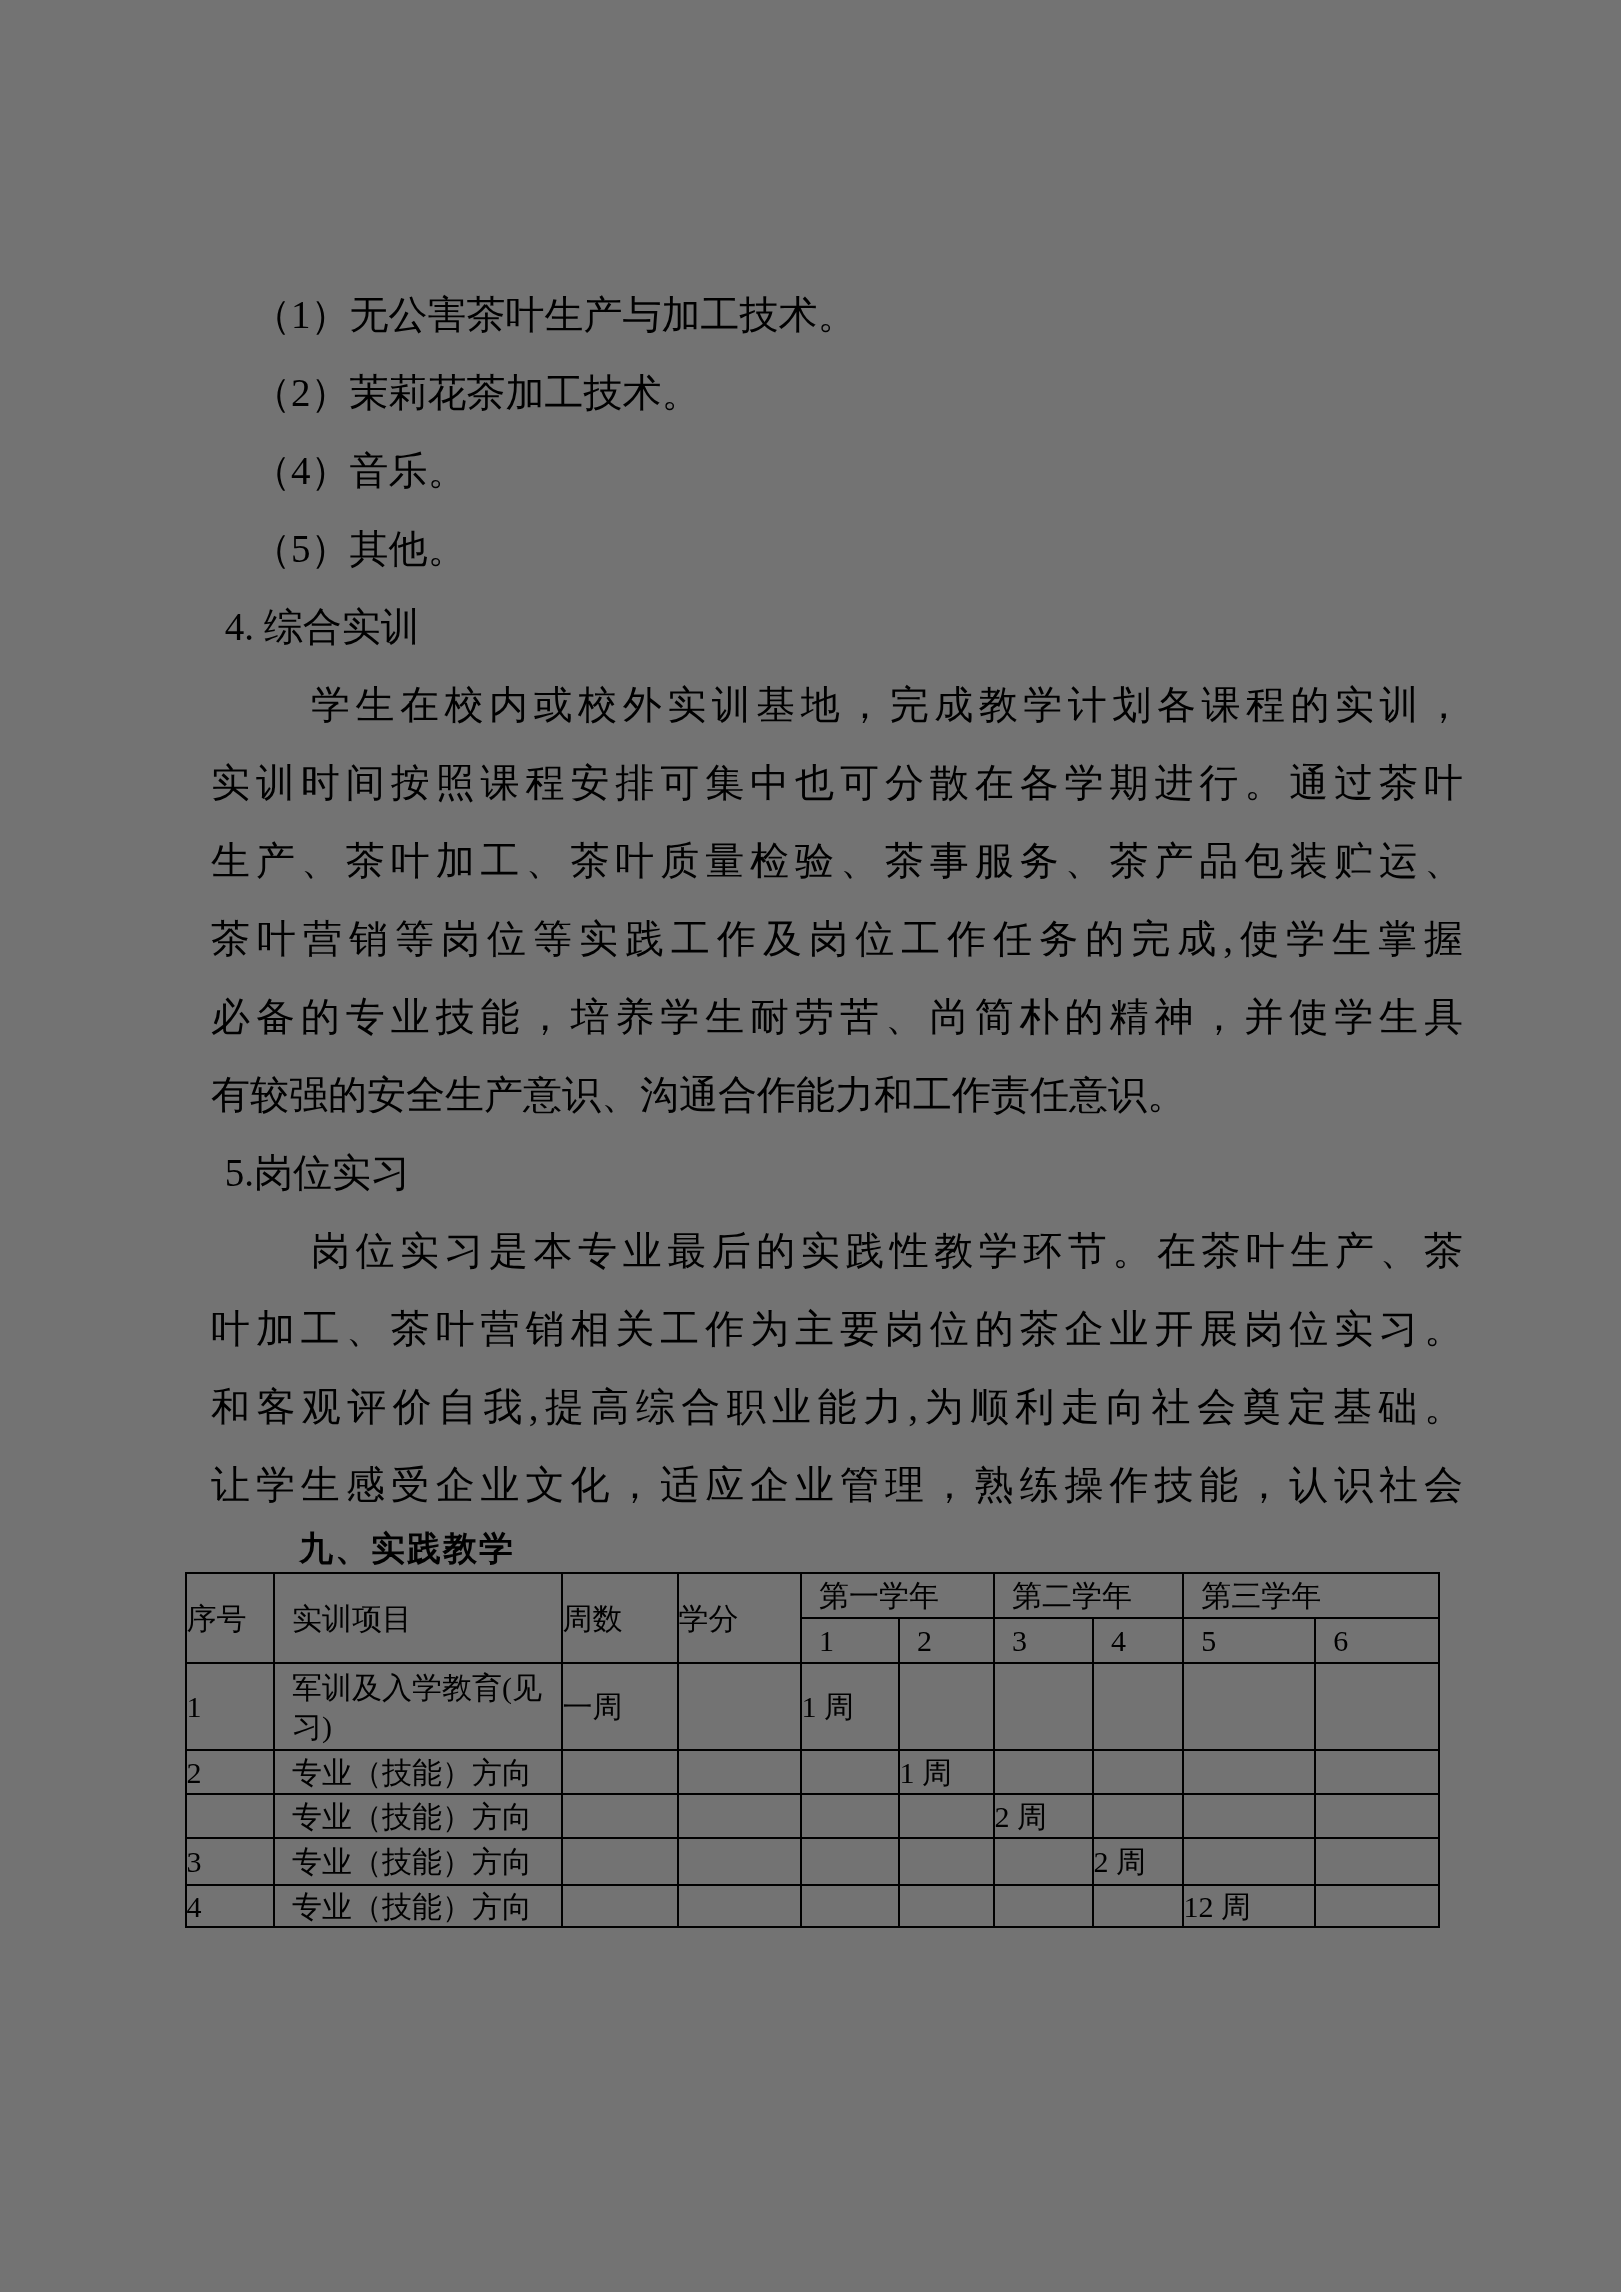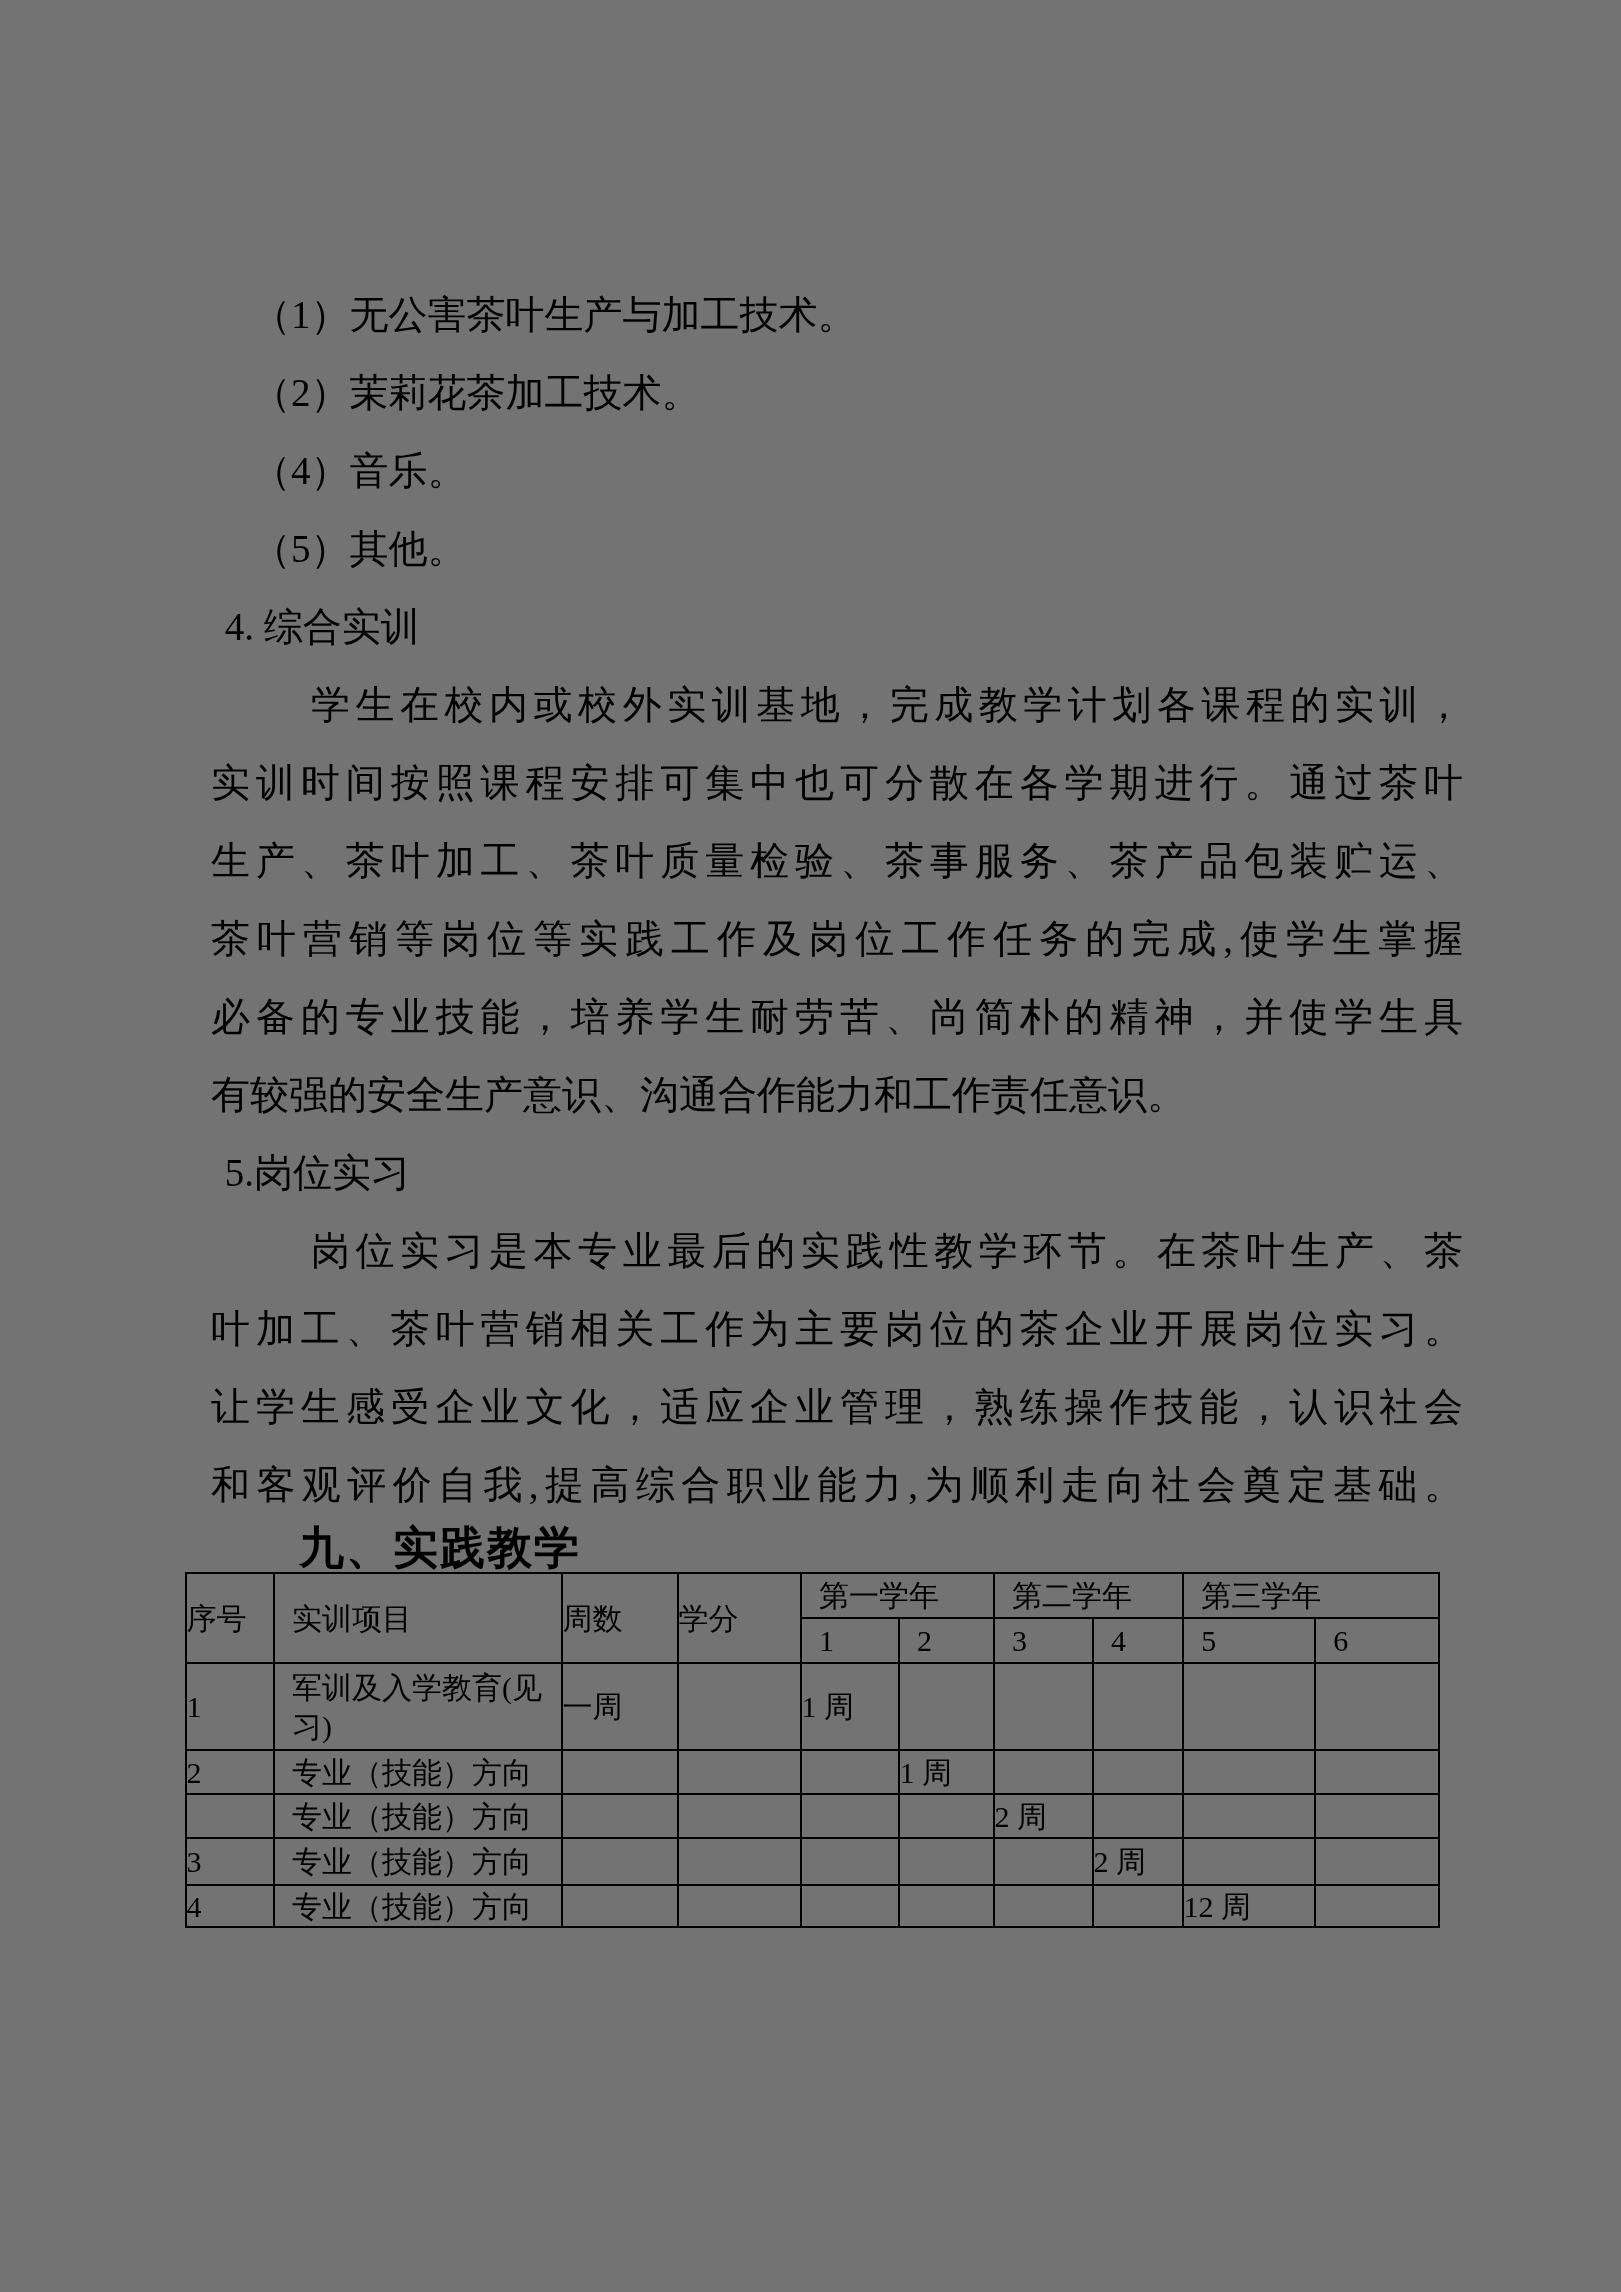--- a/index.html
+++ b/index.html
@@ -40,21 +40,21 @@
   }
   .item {
     padding-left: 41px;
   }
   .h-num {
     padding-left: 13.7px;
   }
   .h9 {
     height: 48px;
     line-height: 48px;
-    font-size: 45px;
+    font-size: 34px;
     font-weight: bold;
     font-family: "Liberation Sans", "DejaVu Sans", sans-serif;
     padding-left: 88px;
     letter-spacing: 2px;
   }
   table.practice {
     margin-left: -26.5px;
     width: 1254px;
     border-collapse: collapse;
     table-layout: fixed;
@@ -94,22 +94,22 @@
     <div class="line para stretch first">学生在校内或校外实训基地，完成教学计划各课程的实训，</div>
     <div class="line para stretch">实训时间按照课程安排可集中也可分散在各学期进行。通过茶叶</div>
     <div class="line para stretch">生产、茶叶加工、茶叶质量检验、茶事服务、茶产品包装贮运、</div>
     <div class="line para stretch">茶叶营销等岗位等实践工作及岗位工作任务的完成,使学生掌握</div>
     <div class="line para stretch">必备的专业技能，培养学生耐劳苦、尚简朴的精神，并使学生具</div>
     <div class="line para">有较强的安全生产意识、沟通合作能力和工作责任意识。</div>
 
     <div class="line h-num">5.岗位实习</div>
     <div class="line para stretch first">岗位实习是本专业最后的实践性教学环节。在茶叶生产、茶</div>
     <div class="line para stretch">叶加工、茶叶营销相关工作为主要岗位的茶企业开展岗位实习。</div>
+    <div class="line para stretch">和客观评价自我,提高综合职业能力,为顺利走向社会奠定基础。</div>
     <div class="line para stretch">让学生感受企业文化，适应企业管理，熟练操作技能，认识社会</div>
-    <div class="line para stretch">和客观评价自我,提高综合职业能力,为顺利走向社会奠定基础。</div>
 
     <div class="h9">九、实践教学</div>
 
     <table class="practice">
       <colgroup>
         <col style="width:88px">
         <col style="width:288px">
         <col style="width:116px">
         <col style="width:123px">
         <col style="width:98px">

